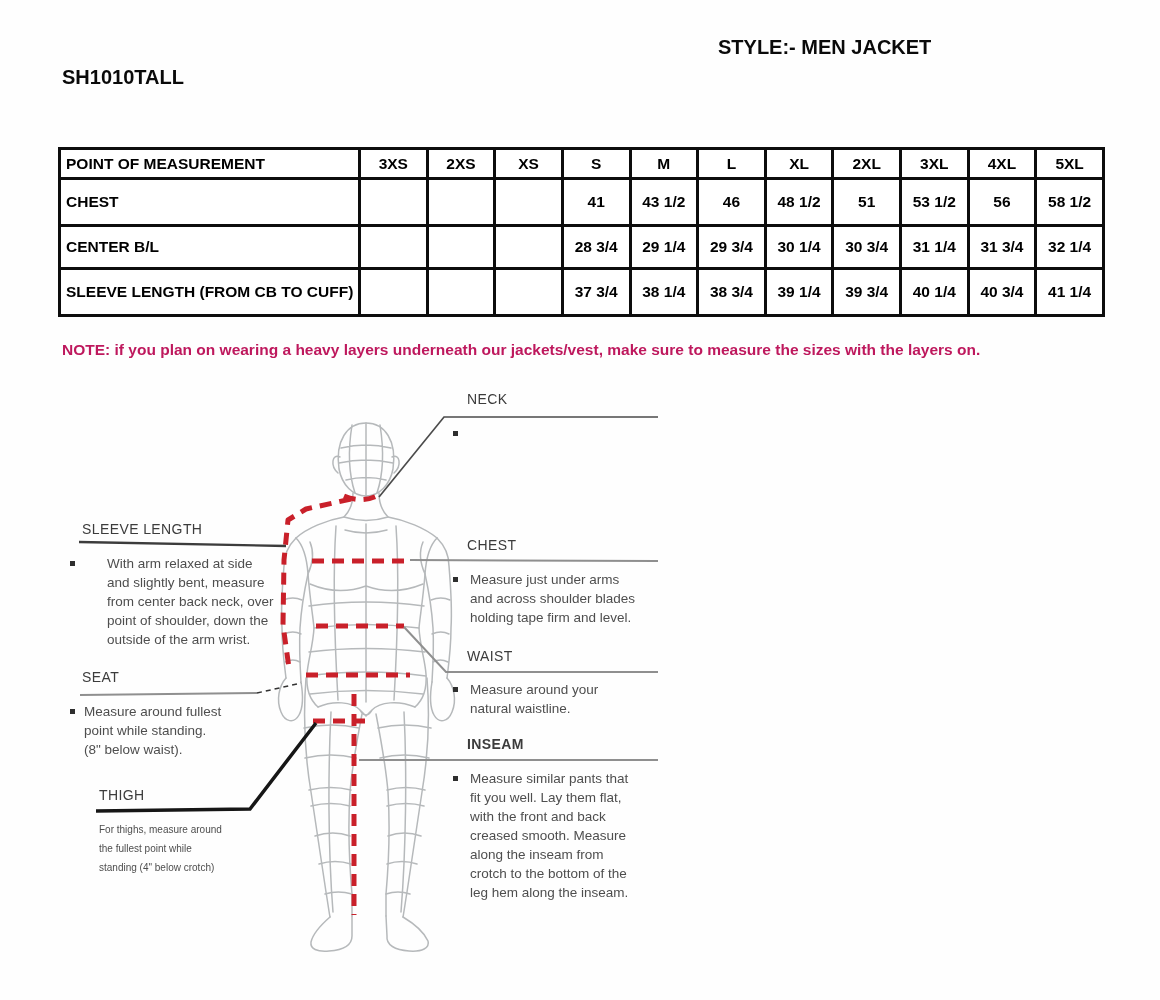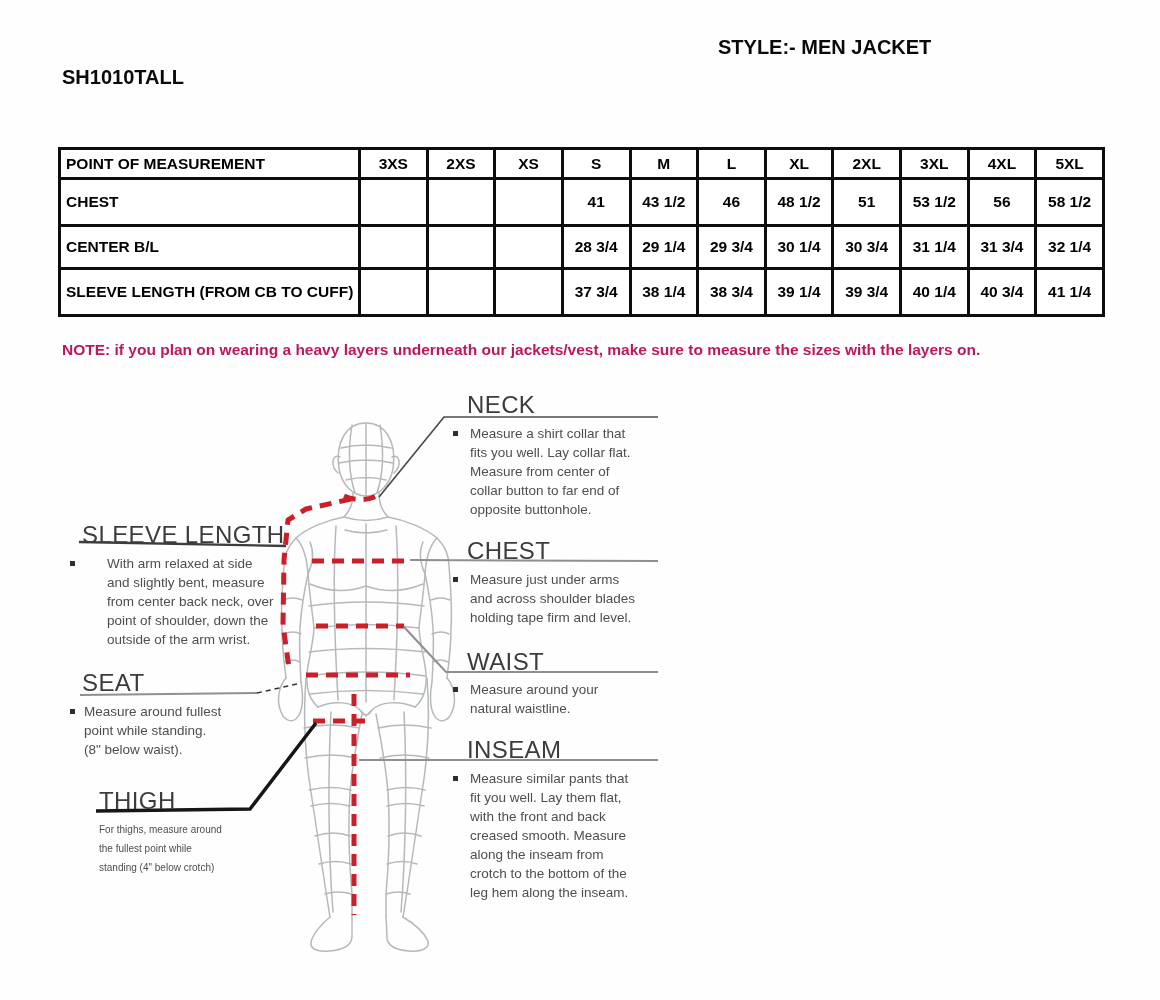--- a/index.html
+++ b/index.html
@@ -23,21 +23,21 @@
   }
   table.size-table th { font-weight:bold; text-align:center; height:30px; }
   table.size-table th.pom { text-align:left; padding-left:5px; }
   table.size-table td { text-align:center; font-weight:600; }
   table.size-table td.rowlabel { text-align:left; padding-left:5px; font-weight:bold; }
   tr.r1 td { height:47px; } tr.r2 td { height:43px; } tr.r3 td { height:47px; }
 
   .note { position:absolute; left:62px; top:341px; font-size:15.5px; font-weight:bold; color:#be185d; }
 
   
-  .instr-head { position:absolute; font-size:24px; color:#3c3c3c; letter-spacing:.4px; }
+  .instr-head { position:absolute; font-size:14px; color:#3c3c3c; letter-spacing:.4px; }
   .instr-text { position:absolute; font-size:13.5px; line-height:19px; color:#4e4e4e; width:205px; }
   .instr-text .ln { display:block; }
   .bullet { position:absolute; width:5px; height:5px; background:#2e2e2e; }
 
   svg.diagram { position:absolute; left:0; top:0; }
   .wire  { fill:none; stroke:#b6b9bb; stroke-width:1.5; stroke-linecap:round; stroke-linejoin:round; }
   .meas  { fill:none; stroke:#c9202a; stroke-width:5; stroke-dasharray:12 8; stroke-linejoin:round; }
   .lead-dark  { fill:none; stroke:#4b4b4b; stroke-width:1.7; }
   .lead-gray  { fill:none; stroke:#8f8f8f; stroke-width:2; }
   .lead-slv   { fill:none; stroke:#3c3c3c; stroke-width:2.4; }
@@ -191,27 +191,20 @@
       <polyline class="lead-gray" points="658,672 446,672 404,627"></polyline>
       <polyline class="lead-gray" points="80,695 257,693"></polyline>
       <polyline class="lead-dash" points="257,693 301,683"></polyline>
       <polyline class="lead-gray" points="658,760 359,760"></polyline>
       <polyline class="lead-thick" points="96,811 250,809 316,723"></polyline>
     </g>
   </svg>
 
   <div class="instr-head" style="left:467px; top:391px;">NECK</div>
   <span class="bullet" style="left:453px; top:431px;"></span>
-  <div class="instr-text" style="left:470px; top:424px;">
-    <span class="ln">Measure a shirt collar that</span>
-    <span class="ln">fits you well. Lay collar flat.</span>
-    <span class="ln">Measure from center of</span>
-    <span class="ln">collar button to far end of</span>
-    <span class="ln">opposite buttonhole.</span>
-  </div>
 
   <div class="instr-head" style="left:82px; top:521px;">SLEEVE LENGTH</div>
   <span class="bullet" style="left:70px; top:561px;"></span>
   <div class="instr-text" style="left:84px; top:554px;margin-left:23px;">
     <span class="ln">With arm relaxed at side</span>
     <span class="ln">and slightly bent, measure</span>
     <span class="ln">from center back neck, over</span>
     <span class="ln">point of shoulder, down the</span>
     <span class="ln">outside of the arm wrist.</span>
   </div>
@@ -232,21 +225,21 @@
     <span class="ln">(8" below waist).</span>
   </div>
 
   <div class="instr-head" style="left:467px; top:648px;">WAIST</div>
   <span class="bullet" style="left:453px; top:687px;"></span>
   <div class="instr-text" style="left:470px; top:680px;">
     <span class="ln">Measure around your</span>
     <span class="ln">natural waistline.</span>
   </div>
 
-  <div class="instr-head" style="left:467px; top:736px;">INSEAM</div>
+  <div class="instr-head" style="left:467px; top:736px;font-weight:bold;">INSEAM</div>
   <span class="bullet" style="left:453px; top:776px;"></span>
   <div class="instr-text" style="left:470px; top:769px;">
     <span class="ln">Measure similar pants that</span>
     <span class="ln">fit you well. Lay them flat,</span>
     <span class="ln">with the front and back</span>
     <span class="ln">creased smooth. Measure</span>
     <span class="ln">along the inseam from</span>
     <span class="ln">crotch to the bottom of the</span>
     <span class="ln">leg hem along the inseam.</span>
   </div>

